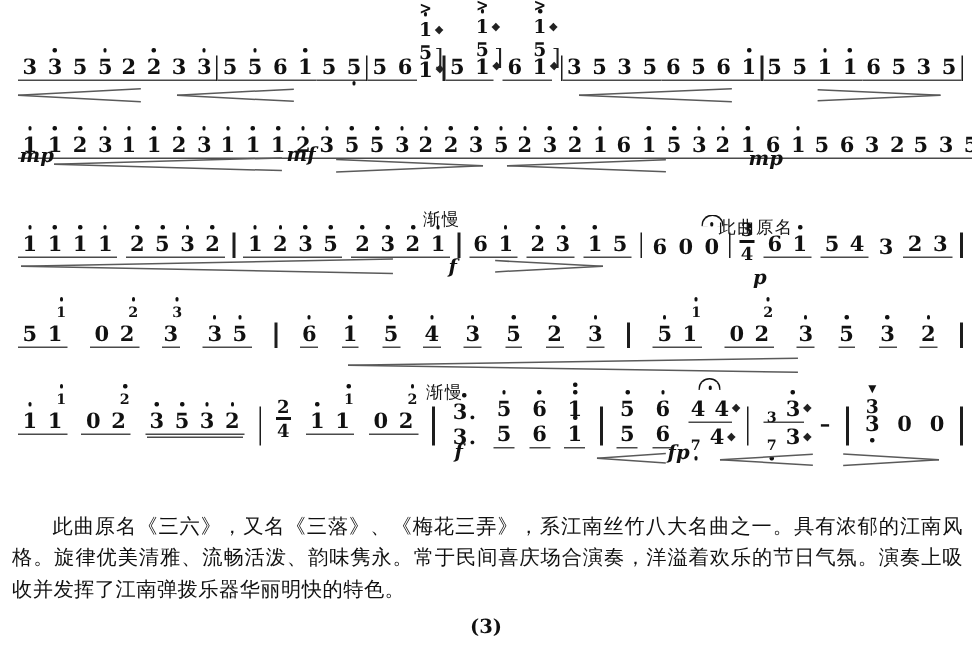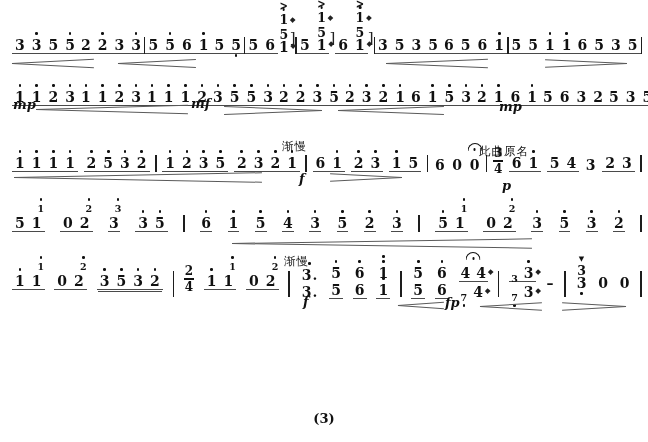--- a/index.html
+++ b/index.html
@@ -489,14 +489,15 @@
   <span class="dyn" style="left:499px;top:99px">mp</span>
   <span class="dyn" style="left:299px;top:171px">f</span>
   <span class="dyn" style="left:502px;top:178px">p</span>
   <span class="dyn" style="left:303px;top:294px">f</span>
   <span class="dyn" style="left:445px;top:295px">fp</span>
 
   <span class="tmp" style="left:282px;top:139px">渐慢</span>
   <span class="tmp" style="left:479px;top:144px">此曲原名</span>
   <span class="tmp" style="left:284px;top:254px">渐慢</span>
 
+  <div class="para">此曲原名《三六》，又名《三落》、《梅花三弄》，系江南丝竹八大名曲之一。具有浓郁的江南风格。旋律优美清雅、流畅活泼、韵味隽永。常于民间喜庆场合演奏，洋溢着欢乐的节日气氛。演奏上吸收并发挥了江南弹拨乐器华丽明快的特色。</div>
   <div class="pageno">(3)</div>
 </div>
 
 </body></html>

